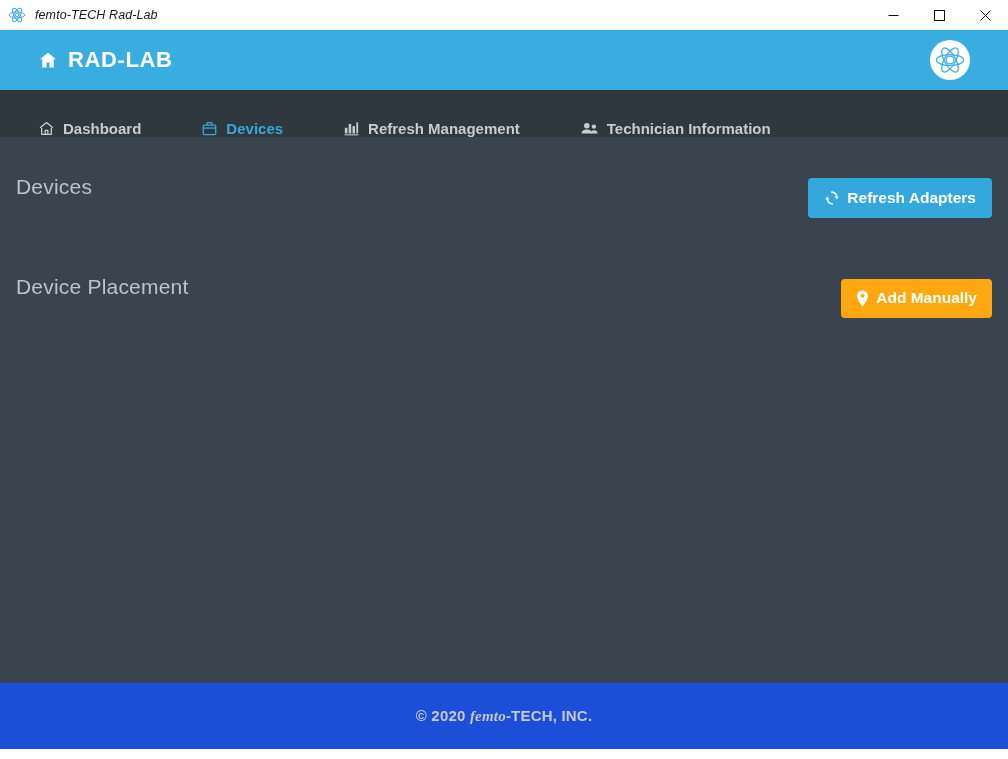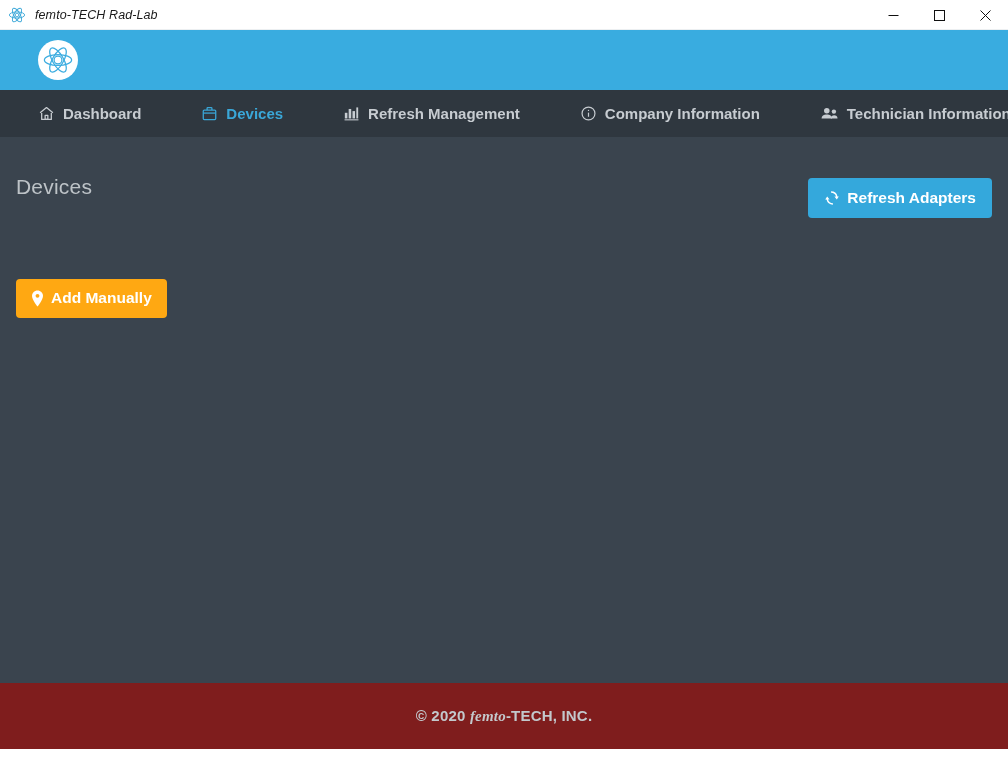--- a/index.html
+++ b/index.html
@@ -95,21 +95,21 @@
   
   .navbar {
     height: 47px;
     background: #2f373f;
     display: flex;
     align-items: center;
     padding-left: 38px;
   }
   .nav-item {
     display: flex;
-    align-items: center;
+    align-items: flex-end;
     gap: 8px;
     font-size: 15px;
     font-weight: bold;
     color: #c7ccd1;
     height: 47px;
     padding-right: 60px;
     cursor: default;
     white-space: nowrap;
   }
   .nav-item.active { color: #3aa7d8; }
@@ -154,21 +154,21 @@
   }
   .btn-add {
     background: #ffa812;
     padding: 11px 15px;
   }
   .btn svg { display: block; }
 
   
   .footer {
     height: 66px;
-    background: #7f1d1d;
+    background: #1d4ed8;
     display: flex;
     align-items: center;
     justify-content: center;
   }
   .footer-text {
     color: #c3c8cc;
     font-size: 15px;
     font-weight: bold;
     letter-spacing: 0.2px;
   }
@@ -208,20 +208,28 @@
     <button class="winbtn winbtn-close">
       <svg width="11" height="11" viewBox="0 0 11 11">
           <line x1="0.5" y1="0.5" x2="10.5" y2="10.5" stroke="#101010" stroke-width="1"></line>
           <line x1="10.5" y1="0.5" x2="0.5" y2="10.5" stroke="#101010" stroke-width="1"></line>
         </svg>
     </button>
   </div>
 </div>
 
 <div class="header">
+  <div class="brand">
+    <span class="brand-home">
+      <svg width="20" height="20" viewBox="0 0 24 24" fill="#ffffff">
+        <path d="M12 3 L2.5 11.2 h2.6 V21 h5.1 v-6.1 h3.6 V21 h5.1 v-9.8 h2.6 Z"></path>
+      </svg>
+    </span>
+    <span>RAD-LAB</span>
+  </div>
 
   <div class="logo-circle">
     <svg width="34" height="34" viewBox="0 0 40 40">
       <g fill="none" stroke="#3aace0" stroke-width="1.5">
         <ellipse cx="20" cy="20" rx="16" ry="6.4"></ellipse>
         <ellipse cx="20" cy="20" rx="16" ry="6.4" transform="rotate(60 20 20)"></ellipse>
         <ellipse cx="20" cy="20" rx="16" ry="6.4" transform="rotate(120 20 20)"></ellipse>
         <circle cx="20" cy="20" r="4.6"></circle>
       </g>
     </svg>
@@ -258,30 +266,20 @@
         <rect x="2.6" y="11" width="3.6" height="8"></rect>
         <rect x="8.0" y="5.6" width="3.6" height="13.4"></rect>
         <rect x="13.4" y="8.6" width="3.6" height="10.4"></rect>
         <rect x="18.8" y="3.4" width="2.6" height="15.6"></rect>
         <rect x="2.2" y="20.2" width="19.6" height="1.5"></rect>
       </svg>
     </span>
     <span>Refresh Management</span>
   </div>
 
-  <div class="nav-item">
-    <span class="nav-icon">
-      <svg width="17" height="17" viewBox="0 0 24 24" fill="none" stroke="#c7ccd1" stroke-width="1.7">
-        <circle cx="12" cy="12" r="9.1"></circle>
-        <line x1="12" y1="10.8" x2="12" y2="16.6"></line>
-        <circle cx="12" cy="7.6" r="0.95" fill="#c7ccd1" stroke="none"></circle>
-      </svg>
-    </span>
-    <span>Company Information</span>
-  </div>
 
   <div class="nav-item">
     <span class="nav-icon">
       <svg width="19" height="17" viewBox="0 0 26 24" fill="#c7ccd1">
         <circle cx="9.2" cy="8.2" r="3.9"></circle>
         <path d="M1.8 19.2 c0-4.1 3.3-5.9 7.4-5.9 s7.4 1.8 7.4 5.9 Z"></path>
         <circle cx="19.2" cy="9.3" r="3.1"></circle>
         <path d="M14.8 19.2 c0.3-3.3 2.3-4.6 4.7-4.6 c2.9 0 4.8 1.5 4.8 4.6 Z"></path>
       </svg>
     </span>
@@ -299,20 +297,21 @@
         <svg width="16" height="16" viewBox="0 0 24 24" fill="#ffffff">
           <path d="M12.2 4.2 a7.9 7.9 0 0 1 7.5 5.4 h-2.5 l3.6 4.6 3.0-4.6 h-1.9 A10.1 10.1 0 0 0 12.2 2 Z" transform="translate(-1.6,0)"></path>
           <path d="M11.8 19.8 a7.9 7.9 0 0 1-7.5-5.4 h2.5 L3.2 9.8 0.2 14.4 h1.9 A10.1 10.1 0 0 0 11.8 22 Z" transform="translate(1.6,0)"></path>
         </svg>
       </span>
       <span>Refresh Adapters</span>
     </button>
   </div>
 
   <div class="section-row">
+    <h2 class="section-title">Device Placement</h2>
     <button class="btn btn-add">
       <span>
         <svg width="13" height="17" viewBox="0 0 16 22" fill="#ffffff">
           <path d="M8 0.6 C4 0.6 0.9 3.7 0.9 7.7 C0.9 12.8 8 21.4 8 21.4 S15.1 12.8 15.1 7.7 C15.1 3.7 12 0.6 8 0.6 Z"></path>
           <circle cx="8" cy="7.6" r="2.5" fill="#ffa812"></circle>
         </svg>
       </span>
       <span>Add Manually</span>
     </button>
   </div>

